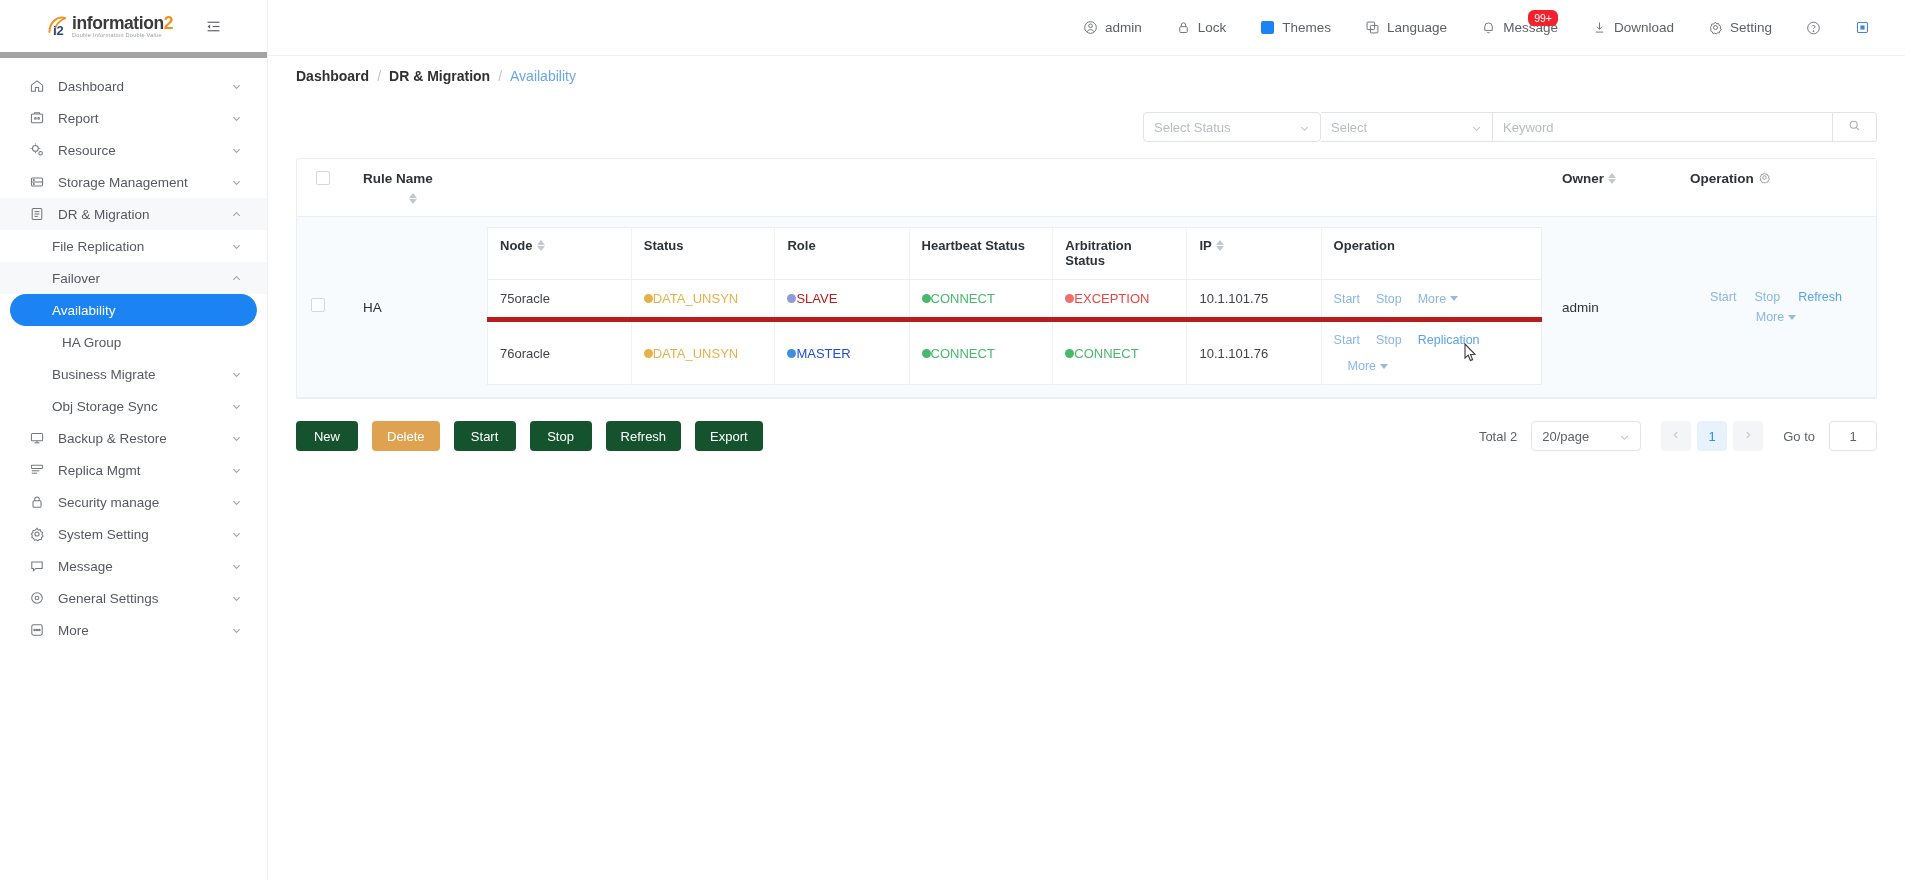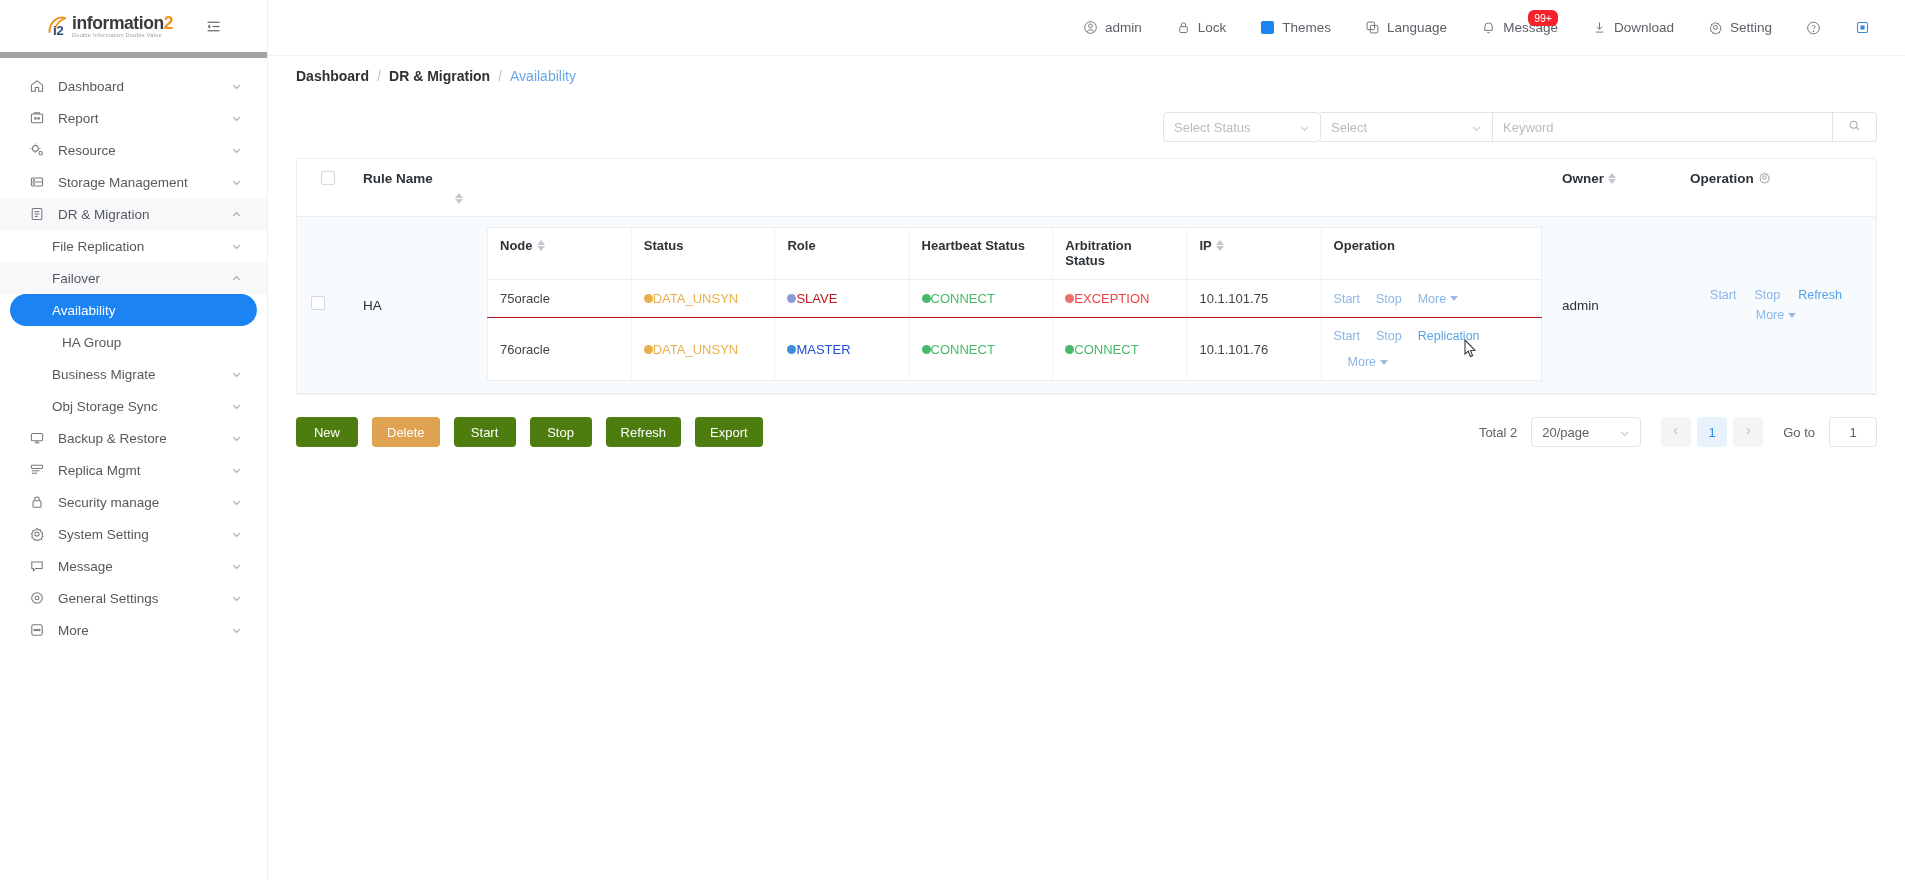--- a/index.html
+++ b/index.html
@@ -88,42 +88,42 @@
   .crumb { color: #303133; font-weight: 700; cursor: pointer; }
   .crumb.last { color: #69a6e8; font-weight: 400; cursor: default; }
   .crumb-sep { color: #c0c4cc; font-weight: 400; }
 
   .content { flex: 1; padding: 0 28px; overflow: hidden; }
 
   .filter-row {
     height: 62px; display: flex; align-items: center; justify-content: flex-end; gap: 0;
   }
   .sel {
-    height: 30px; width: 158px; border: 1px solid #e0e3e8; border-radius: 4px;
+    height: 30px; width: 178px; border: 1px solid #e0e3e8; border-radius: 4px;
     background: #fff; display: flex; align-items: center; justify-content: space-between;
     padding: 0 10px; font-size: 13px; color: #b7bcc4; cursor: pointer;
   }
   .sel.second { border-radius: 0; border-left: 0; width: 172px; }
   .kw {
     height: 30px; width: 340px; border: 1px solid #e0e3e8; border-left: 0;
     display: flex; align-items: center; font-size: 13px; color: #b7bcc4; padding: 0 10px;
     background: #fff;
   }
   .kw-btn {
     height: 30px; width: 44px; border: 1px solid #e0e3e8; border-left: 0;
     border-radius: 0 4px 4px 0; background: #fff;
     display: flex; align-items: center; justify-content: center; color: #a8abb0; cursor: pointer;
   }
   .caret { width: 11px; height: 11px; color: #c0c4cc; }
 
   
   .table-wrap { border: 1px solid #ebeef2; border-radius: 2px; background: #fff; }
   table.outer { width: 100%; border-collapse: collapse; table-layout: fixed; }
   .outer > thead > tr > th {
-    font-size: 13.5px; font-weight: 700; color: #2e3338; text-align: right;
+    font-size: 13.5px; font-weight: 700; color: #2e3338; text-align: center;
     padding: 12px 14px; vertical-align: top; border-bottom: 1px solid #ebeef2;
     background: #fff; height: 56px;
   }
   .th-inner { display: flex; align-items: flex-start; gap: 4px; }
   .sorter { display: inline-flex; flex-direction: column; gap: 1px; margin-top: 2px; }
   .sorter i {
     width: 0; height: 0; border-left: 4px solid transparent; border-right: 4px solid transparent; display: block;
   }
   .sorter i.up { border-bottom: 5px solid #c3c7ce; }
   .sorter i.dn { border-top: 5px solid #c3c7ce; }
@@ -146,21 +146,21 @@
   
   .nested-wrap { padding: 10px 6px 12px 10px; background: #f7fbfd; }
   table.inner { width: 100%; border-collapse: collapse; background: #fff; border: 1px solid #ebeef2; table-layout: fixed; }
   .inner th {
     font-size: 13px; font-weight: 700; color: #2e3338; text-align: left;
     padding: 10px 12px; border-bottom: 1px solid #ebeef2; border-right: 1px solid #f0f2f5;
     vertical-align: top; height: 52px; background: #fff;
   }
   .inner td {
     font-size: 13px; color: #404348; padding: 11px 12px;
-    border-bottom: 1px solid #b91c1c; border-right: 1px solid #f0f2f5; background: #fff;
+    border-bottom: 5px solid #b91c1c; border-right: 1px solid #f0f2f5; background: #fff;
   }
   .inner tr:last-child td { border-bottom: 0; }
   .inner th:last-child, .inner td:last-child { border-right: 0; }
   .ic-node { width: 15%; } .ic-status { width: 15%; } .ic-role { width: 14%; }
   .ic-hb { width: 15%; } .ic-arb { width: 14%; } .ic-ip { width: 14%; } .ic-op { width: 23%; }
 
   .dot-val { display: flex; align-items: center; white-space: nowrap; overflow: hidden; }
   .dot { width: 9px; height: 9px; border-radius: 50%; flex: 0 0 9px; }
   .val-text { overflow: hidden; text-overflow: clip; white-space: nowrap; }
   .v-warn { color: #e6b14a; } .v-ok { color: #47b96a; }
@@ -176,21 +176,21 @@
 
   .cursor {
     position: absolute; width: 16px; height: 20px; pointer-events: none;
   }
 
   
   .footer { display: flex; align-items: center; justify-content: space-between; padding: 22px 0 0 0; }
   .btns { display: flex; gap: 14px; }
   .btn {
     height: 30px; min-width: 62px; border-radius: 4px; border: 0; cursor: pointer;
-    font-size: 13px; color: #fff; background: #4d7c0f; padding: 0 15px;
+    font-size: 13px; color: #fff; background: #14532d; padding: 0 15px;
     display: flex; align-items: center; justify-content: center; font-family: inherit;
   }
   .btn.warn { background: #dfa251; }
   .pager { display: flex; align-items: center; gap: 14px; font-size: 13px; color: #5c6166; }
   .pg-size {
     height: 30px; width: 110px; border: 1px solid #e0e3e8; border-radius: 4px; background: #fff;
     display: flex; align-items: center; justify-content: space-between; padding: 0 10px;
     font-size: 13px; color: #5c6166; cursor: pointer;
   }
   .pg-nav { display: flex; align-items: center; gap: 6px; margin: 0 6px; }

